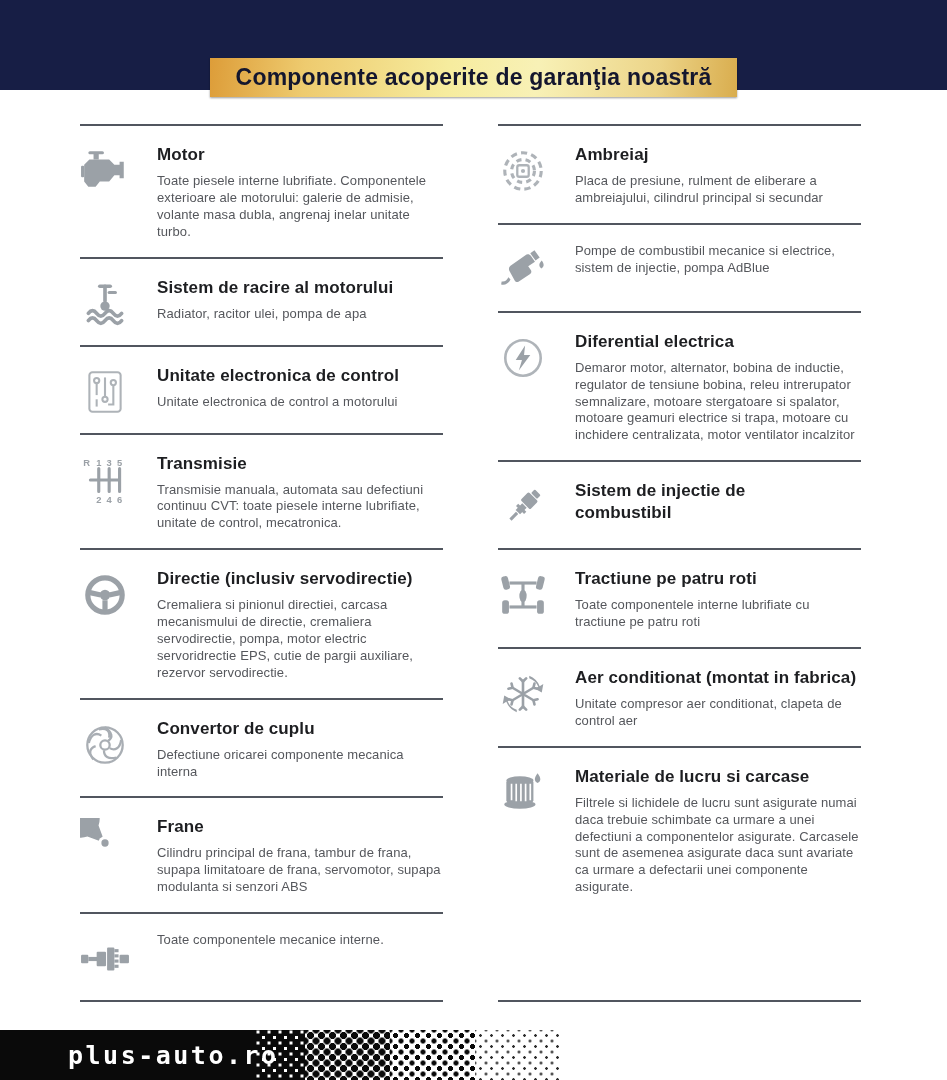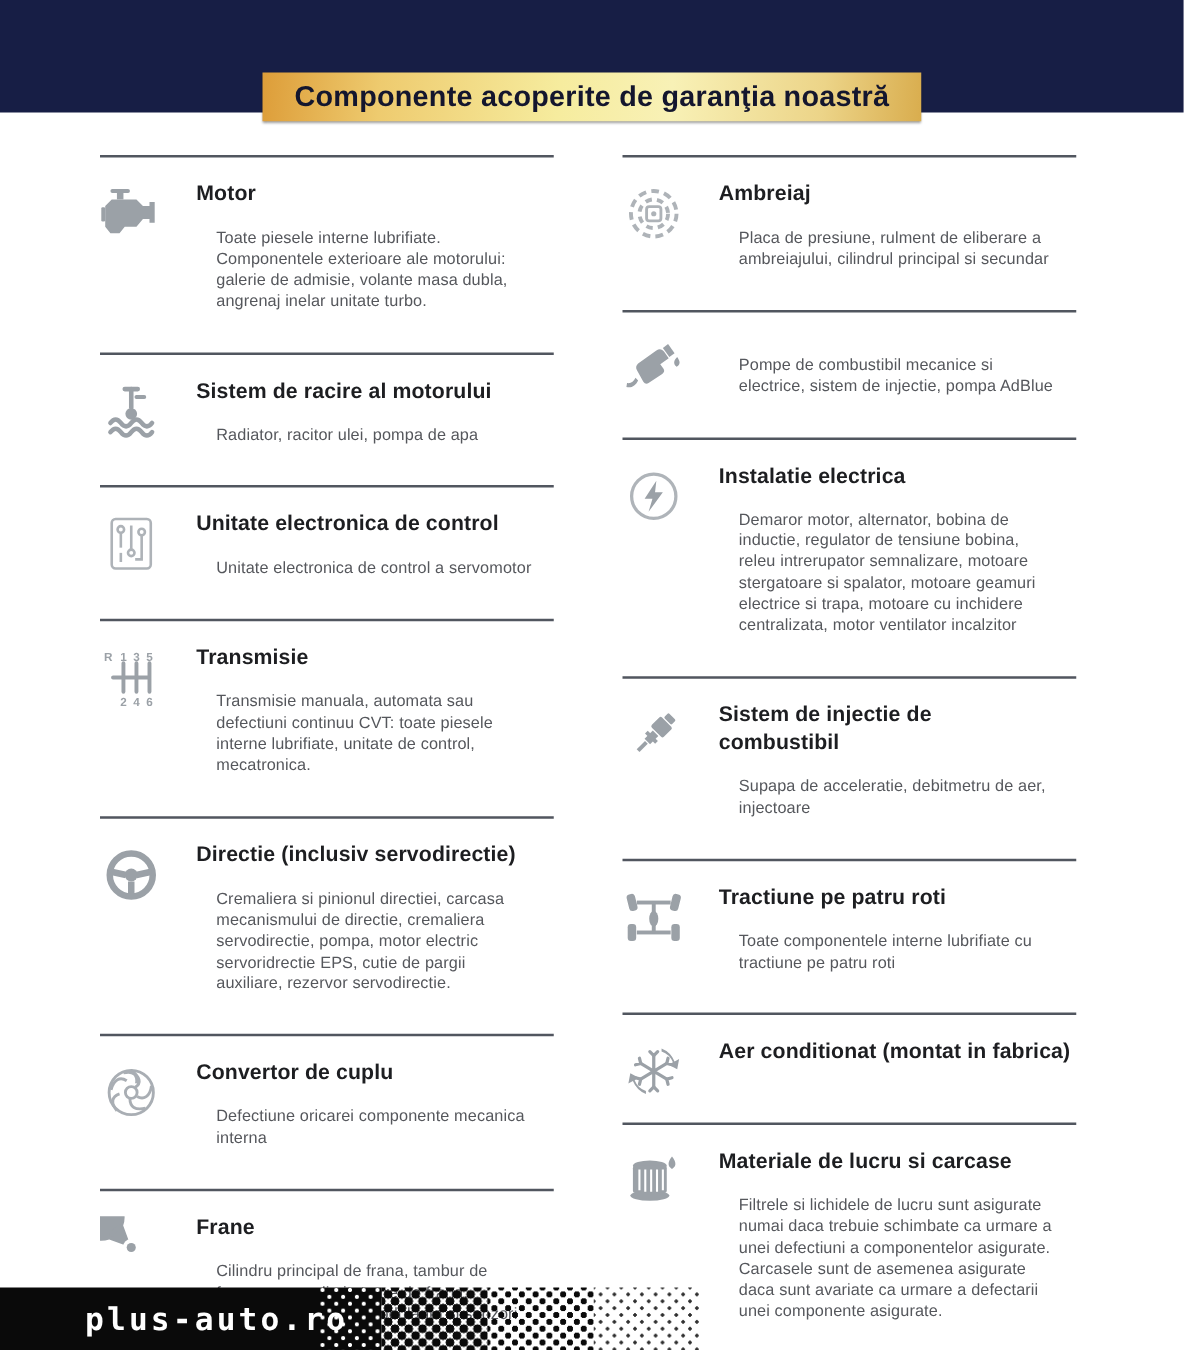--- a/index.html
+++ b/index.html
@@ -28,21 +28,21 @@
     width:50px;height:50px;flex:0 0 50px;margin-right:27px;margin-top:2px;
     color:var(--icon,#9ba1a7);
   }
   .icon svg{width:100%;height:100%;display:block}
   .item-text{flex:1;min-width:0}
   .item-title{
     margin:0 0 7px;font-size:17px;line-height:22px;font-weight:bold;
     color:#1d1e21;letter-spacing:.1px;white-space:pre;
   }
   .item-desc{
-    margin:16px;font-size:13px;line-height:1.3;color:#55575c;
+    margin:0;font-size:13px;line-height:1.3;color:#55575c;
     max-width:295px;letter-spacing:.1px;
   }
   
   .footer{position:absolute;left:0;bottom:0;width:100%;height:50px}
   .footer-solid{
     position:absolute;left:0;top:0;width:305px;height:50px;background:#0a0a0a;
     display:flex;align-items:center;
   }
   .site{
     color:#ffffff;font-weight:bold;font-size:25px;letter-spacing:2.5px;margin-left:68px;
@@ -115,21 +115,21 @@
             <path d="M16 15.5V27"></path>
             <circle cx="24" cy="31" r="2.5"></circle>
             <path d="M24 10v18"></path>
             <circle cx="32" cy="15" r="2.5"></circle>
             <path d="M32 17.5V36h-5"></path>
             <path d="M16 31v7"></path>
           </svg>
         </div>
     <div class="item-text">
       <h3 class="item-title">Unitate electronica de control</h3>
-      <p class="item-desc">Unitate electronica de control a servomotor</p>
+      <p class="item-desc">Unitate electronica de control a motorului</p>
     </div>
   </section>
 
   <section class="item">
     <div class="icon">
           <svg viewBox="0 0 48 48">
             <g stroke="currentColor" stroke-width="3" fill="none" stroke-linecap="round">
               <path d="M18 13v22M28 13v22M38 13v22M10 24h28"></path>
             </g>
             <g fill="currentColor" font-family="Liberation Sans,sans-serif" font-weight="bold" font-size="9">
@@ -261,41 +261,40 @@
   </section>
 
   <section class="item">
     <div class="icon">
           <svg viewBox="0 0 48 48">
             <circle cx="24" cy="24" r="17" fill="none" stroke="currentColor" stroke-width="2.5" opacity=".8"></circle>
             <path d="M26 12 17 26h6l-3 10 11-15h-6z" fill="currentColor"></path>
           </svg>
         </div>
     <div class="item-text">
-      <h3 class="item-title">Instalatie electrica</h3>
+      <h3 class="item-title">Diferential electrica</h3>
       <p class="item-desc">Demaror motor, alternator, bobina de inductie, regulator de tensiune bobina, releu intrerupator semnalizare, motoare stergatoare si spalator, motoare geamuri electrice si trapa, motoare cu inchidere centralizata, motor ventilator incalzitor</p>
     </div>
   </section>
 
   <section class="item">
     <div class="icon">
           <svg viewBox="0 0 48 48">
             <g transform="rotate(45 24 24)" fill="currentColor">
               <rect x="20" y="4" width="8" height="5" rx="1"></rect>
               <rect x="17.5" y="10" width="13" height="11" rx="1.5"></rect>
               <rect x="21" y="22" width="6" height="9"></rect>
               <rect x="18.5" y="25" width="11" height="3"></rect>
               <rect x="22.5" y="32" width="3" height="9"></rect>
             </g>
           </svg>
         </div>
     <div class="item-text">
       <h3 class="item-title">Sistem de injectie de
 combustibil</h3>
-      <p class="item-desc">Supapa de acceleratie, debitmetru de aer, injectoare</p>
     </div>
   </section>
 
   <section class="item">
     <div class="icon">
           <svg viewBox="0 0 48 48" fill="currentColor">
             <rect x="4" y="6" width="6.5" height="13" rx="2.5" transform="rotate(-14 7 12)"></rect>
             <rect x="37.5" y="6" width="6.5" height="13" rx="2.5" transform="rotate(14 41 12)"></rect>
             <rect x="4" y="29" width="6.5" height="13" rx="2.5"></rect>
             <rect x="37.5" y="29" width="6.5" height="13" rx="2.5"></rect>
@@ -319,20 +318,21 @@
               <path d="M24 12l-3-3M24 12l3-3M24 36l-3 3M24 36l3 3M14 18l-4 1M14 18l-1-4M34 30l4-1M34 30l1 4M34 18l1-4M34 18l4 1M14 30l-1 4M14 30l-4-1"></path>
             </g>
             <g fill="currentColor">
               <path d="M30 6.5a18 18 0 0 1 10 10l3.5-2-1.5 8-6.5-3.5 3.2-1.9a14.5 14.5 0 0 0-8.7-8.3z"></path>
               <path d="M18 41.5a18 18 0 0 1-10-10l-3.5 2 1.5-8 6.5 3.5-3.2 1.9a14.5 14.5 0 0 0 8.7 8.3z"></path>
             </g>
           </svg>
         </div>
     <div class="item-text">
       <h3 class="item-title">Aer conditionat (montat in fabrica)</h3>
+      <p class="item-desc">Unitate compresor aer conditionat, clapeta de control aer</p>
     </div>
   </section>
 
   <section class="item">
     <div class="icon">
           <svg viewBox="0 0 48 48">
             <g fill="currentColor">
               <ellipse cx="21" cy="12" rx="13" ry="4"></ellipse>
               <rect x="8" y="12" width="26" height="21" rx="2"></rect>
               <ellipse cx="21" cy="35" rx="15" ry="4"></ellipse>

